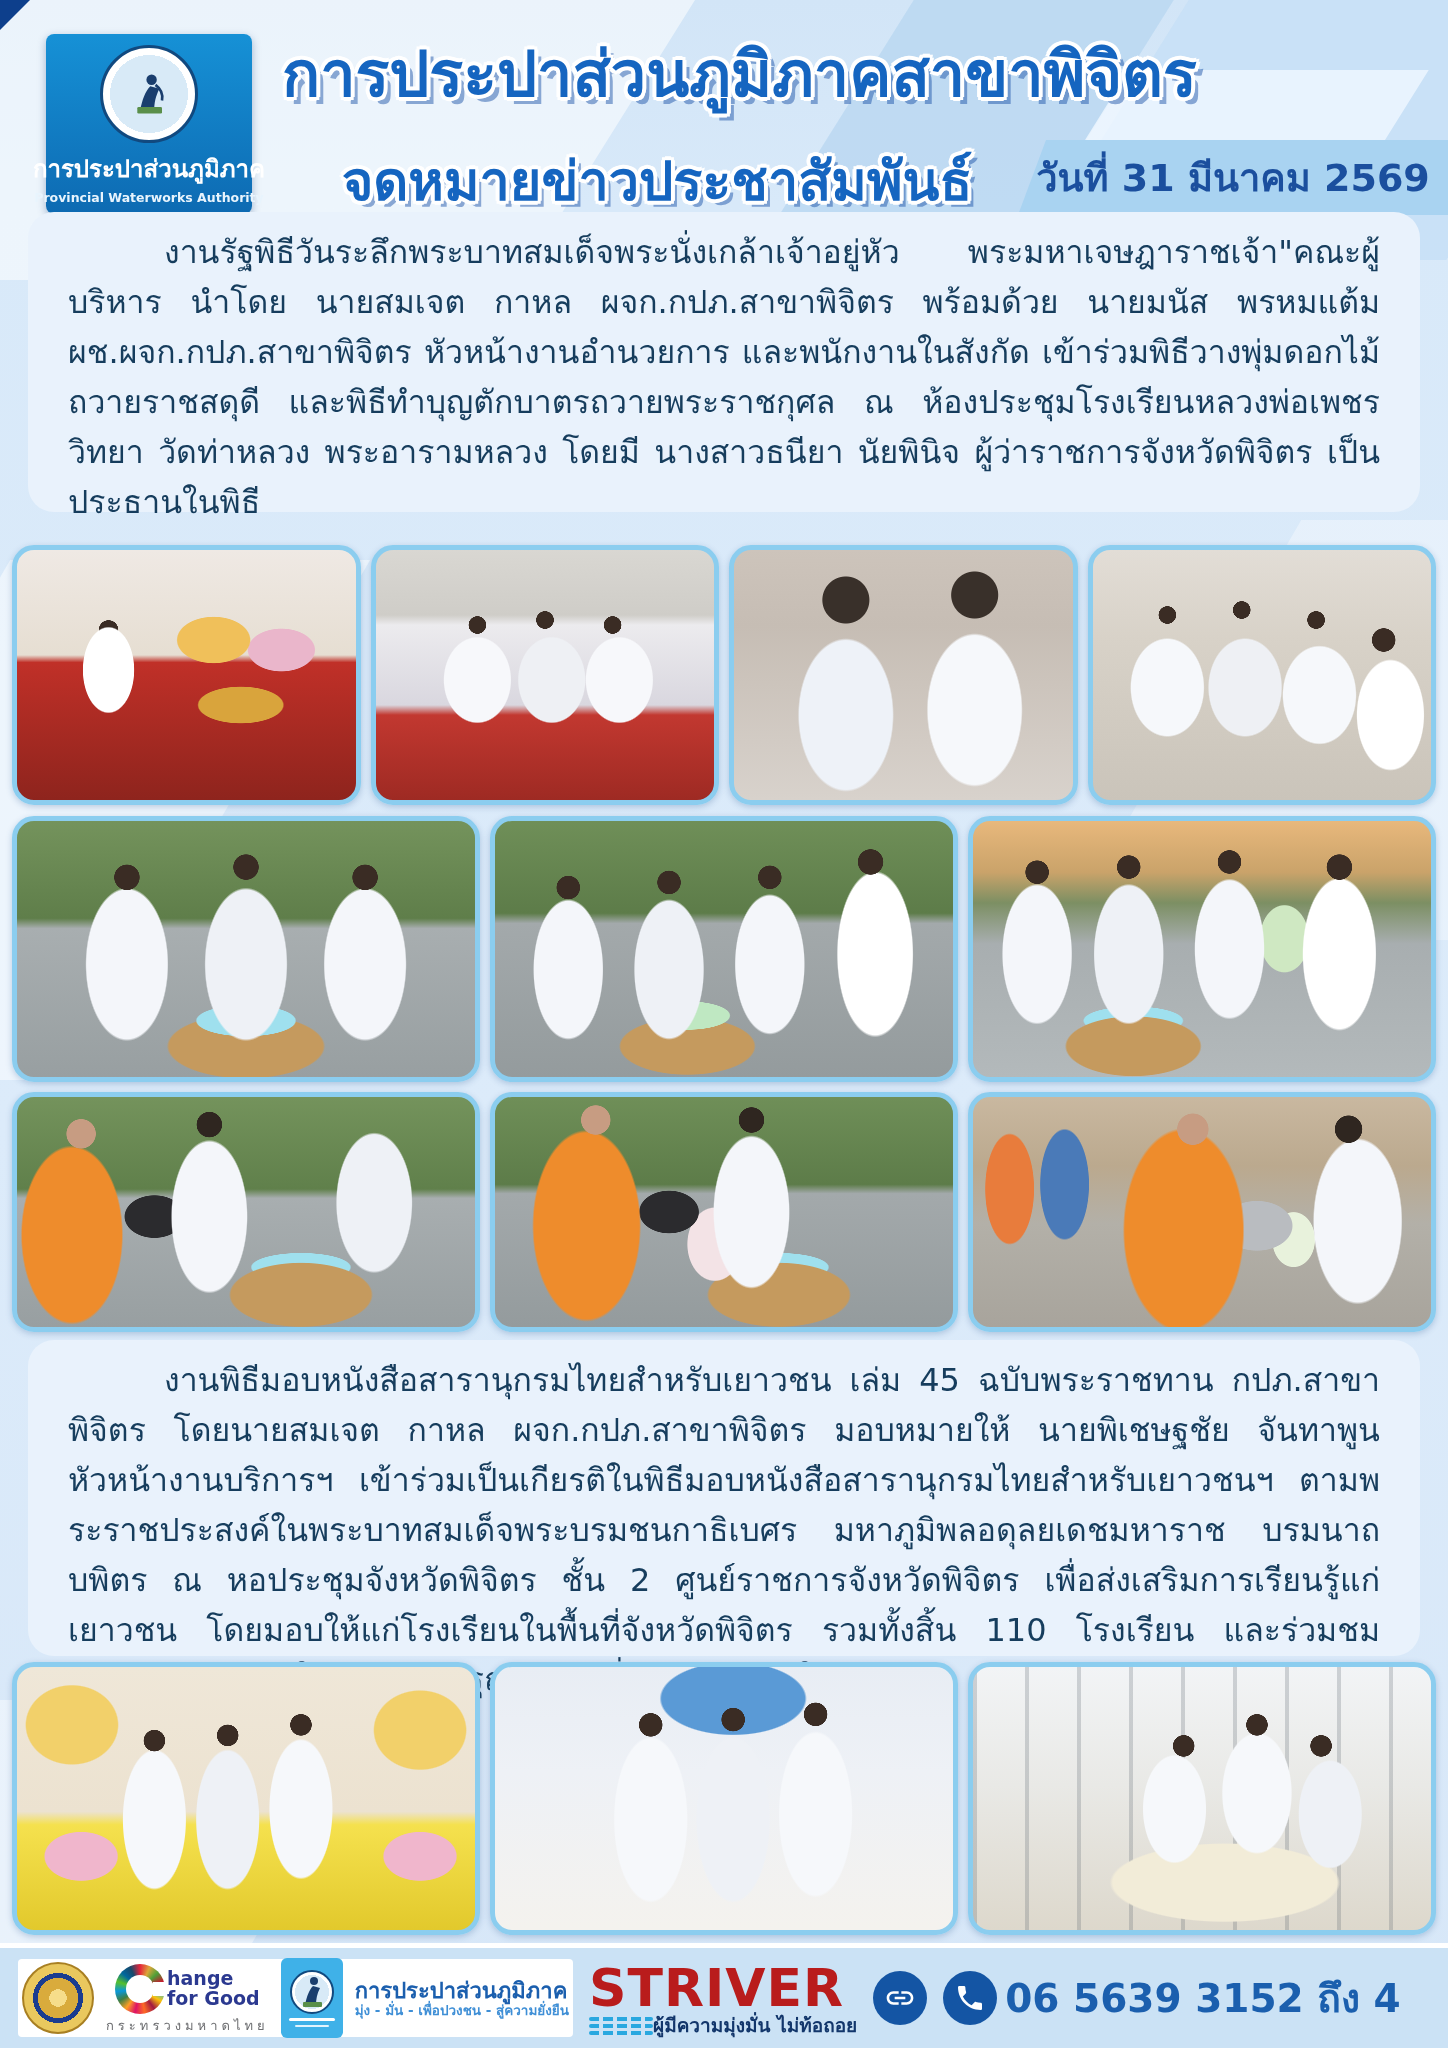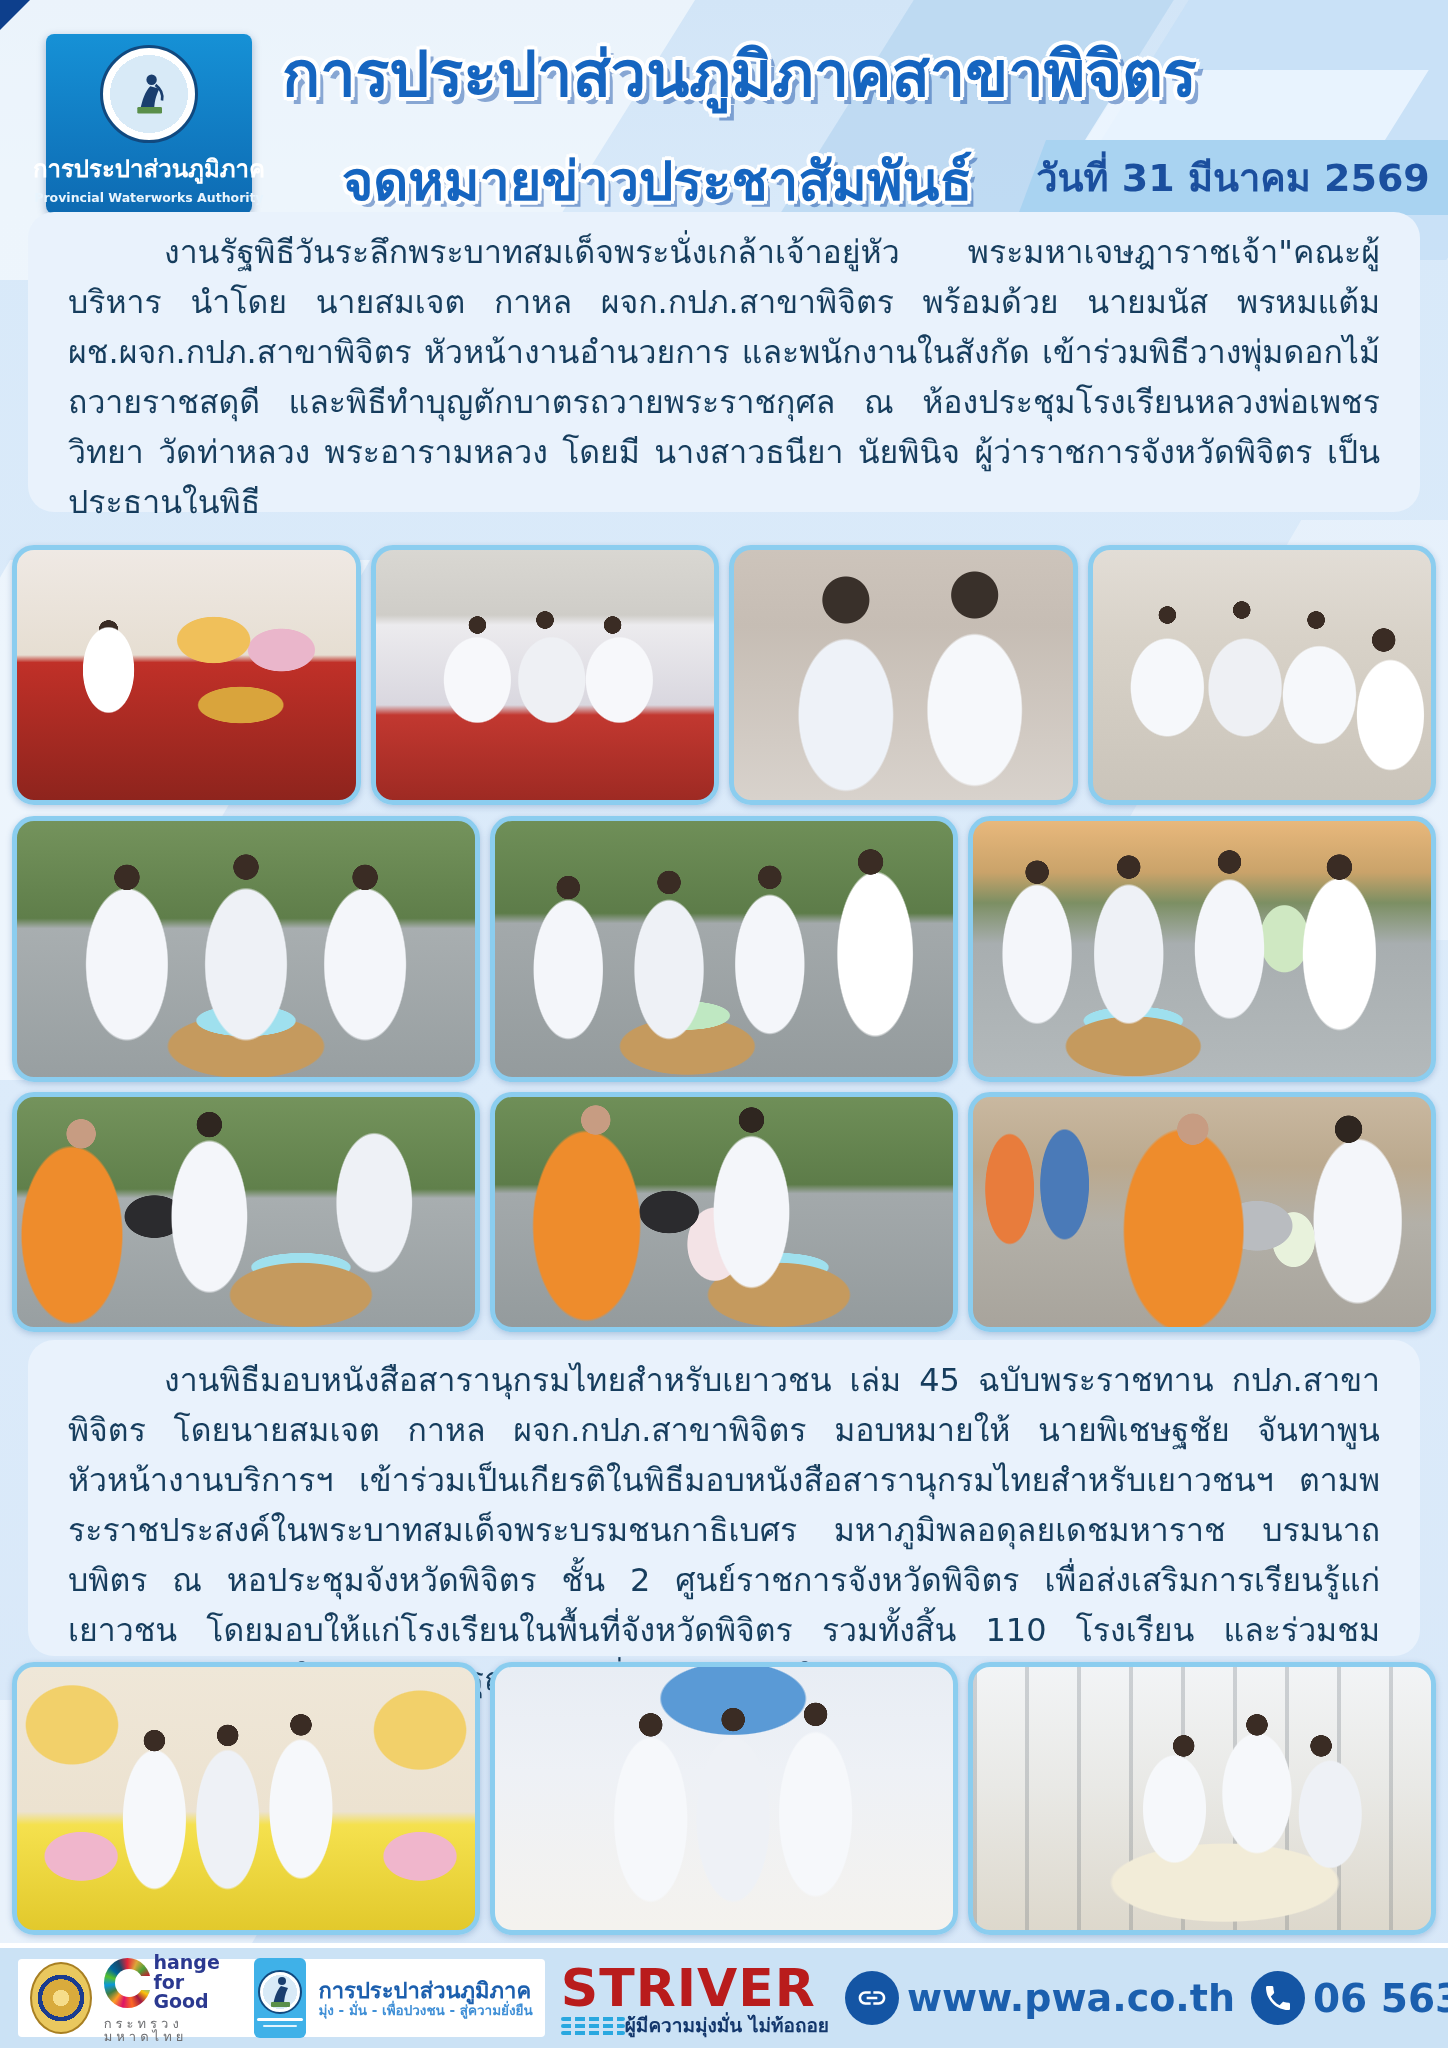--- a/index.html
+++ b/index.html
@@ -179,21 +179,21 @@
     radial-gradient(55px 95px at 62% 48%,#f6f8fb 62%,transparent 64%),
     radial-gradient(50px 85px at 78% 56%,#eef1f6 62%,transparent 64%),
     radial-gradient(50px 85px at 44% 54%,#f6f8fb 62%,transparent 64%),
     radial-gradient(160px 55px at 55% 82%,#f2ecd8 70%,transparent 72%),
     repeating-linear-gradient(90deg,rgba(90,100,110,.25) 0 4px,transparent 4px 52px),
     linear-gradient(180deg,#f2f4f6 0%,#e9e9e6 45%,#ddd8cc 100%);}
 
   
   .footer{position:absolute;left:0;right:0;top:1943px;height:105px;background:#cbe2f5;border-top:5px solid #ffffff;
           display:flex;align-items:center;padding:0 18px;box-sizing:border-box;gap:16px;}
-  .logo-strip{display:flex;align-items:center;gap:12px;background:#ffffff;border-radius:4px;height:78px;padding:0 12px;}
+  .logo-strip{display:flex;align-items:center;gap:12px;background:#ffffff;border-radius:4px;height:78px;padding:0 4px;}
   .seal{width:68px;height:68px;border-radius:50%;border:2px solid #a87f22;
         background:radial-gradient(circle,#f6dd8a 0 18%,#d9ab3c 18% 42%,#1a3c8f 42% 52%,#e9c85e 52% 78%,#c8992e 78% 100%);}
   .cfg{display:flex;flex-direction:column;align-items:center;line-height:1;}
   .cfg-top{display:flex;align-items:center;gap:2px;}
   .cfg-ring{width:50px;height:50px;border-radius:50%;position:relative;
       background:conic-gradient(#e5243b,#dda63a,#4c9f38,#c5192d,#26bde2,#fcc30b,#a21942,#fd6925,#dd1367,#fd9d24,#3f7e44,#0a97d9,#56c02b,#00689d,#19486a,#e5243b);}
   .cfg-ring::after{content:"";position:absolute;left:11px;top:11px;width:28px;height:28px;border-radius:50%;background:#fff;}
   .cfg-ring::before{content:"";position:absolute;right:-2px;top:18px;width:14px;height:14px;background:#fff;z-index:2;}
   .cfg-words{display:flex;flex-direction:column;font-weight:800;color:#2b3990;font-size:19px;line-height:1.05;}
   .cfg-cap{margin-top:5px;color:#6d6e71;font-size:13px;letter-spacing:4px;}
@@ -322,21 +322,20 @@
         <span class="striver-tag">ผู้มีความมุ่งมั่น ไม่ท้อถอย</span>
       </div>
     </div>
 
     <div class="fgroup">
       <div class="cicon">
         <svg viewBox="0 0 24 24">
             <path d="M3.9 12c0-1.71 1.39-3.1 3.1-3.1h4V7H7c-2.76 0-5 2.24-5 5s2.24 5 5 5h4v-1.9H7c-1.71 0-3.1-1.39-3.1-3.1zM8 13h8v-2H8v2zm9-6h-4v1.9h4c1.71 0 3.1 1.39 3.1 3.1s-1.39 3.1-3.1 3.1h-4V17h4c2.76 0 5-2.24 5-5s-2.24-5-5-5z"></path>
           </svg>
       </div>
-      <span class="site-text">www.pwa.co.th</span>
     </div>
 
     <div class="fgroup">
       <div class="cicon">
         <svg viewBox="0 0 24 24">
             <path d="M6.62 10.79c1.44 2.83 3.76 5.14 6.59 6.59l2.2-2.2c.27-.27.67-.36 1.02-.24 1.12.37 2.33.57 3.57.57.55 0 1 .45 1 1V20c0 .55-.45 1-1 1-9.39 0-17-7.61-17-17 0-.55.45-1 1-1h3.5c.55 0 1 .45 1 1 0 1.25.2 2.45.57 3.57.11.35.03.74-.25 1.02l-2.2 2.2z"></path>
           </svg>
       </div>
       <span class="phone-text">06 5639 3152 ถึง 4</span>
     </div>

